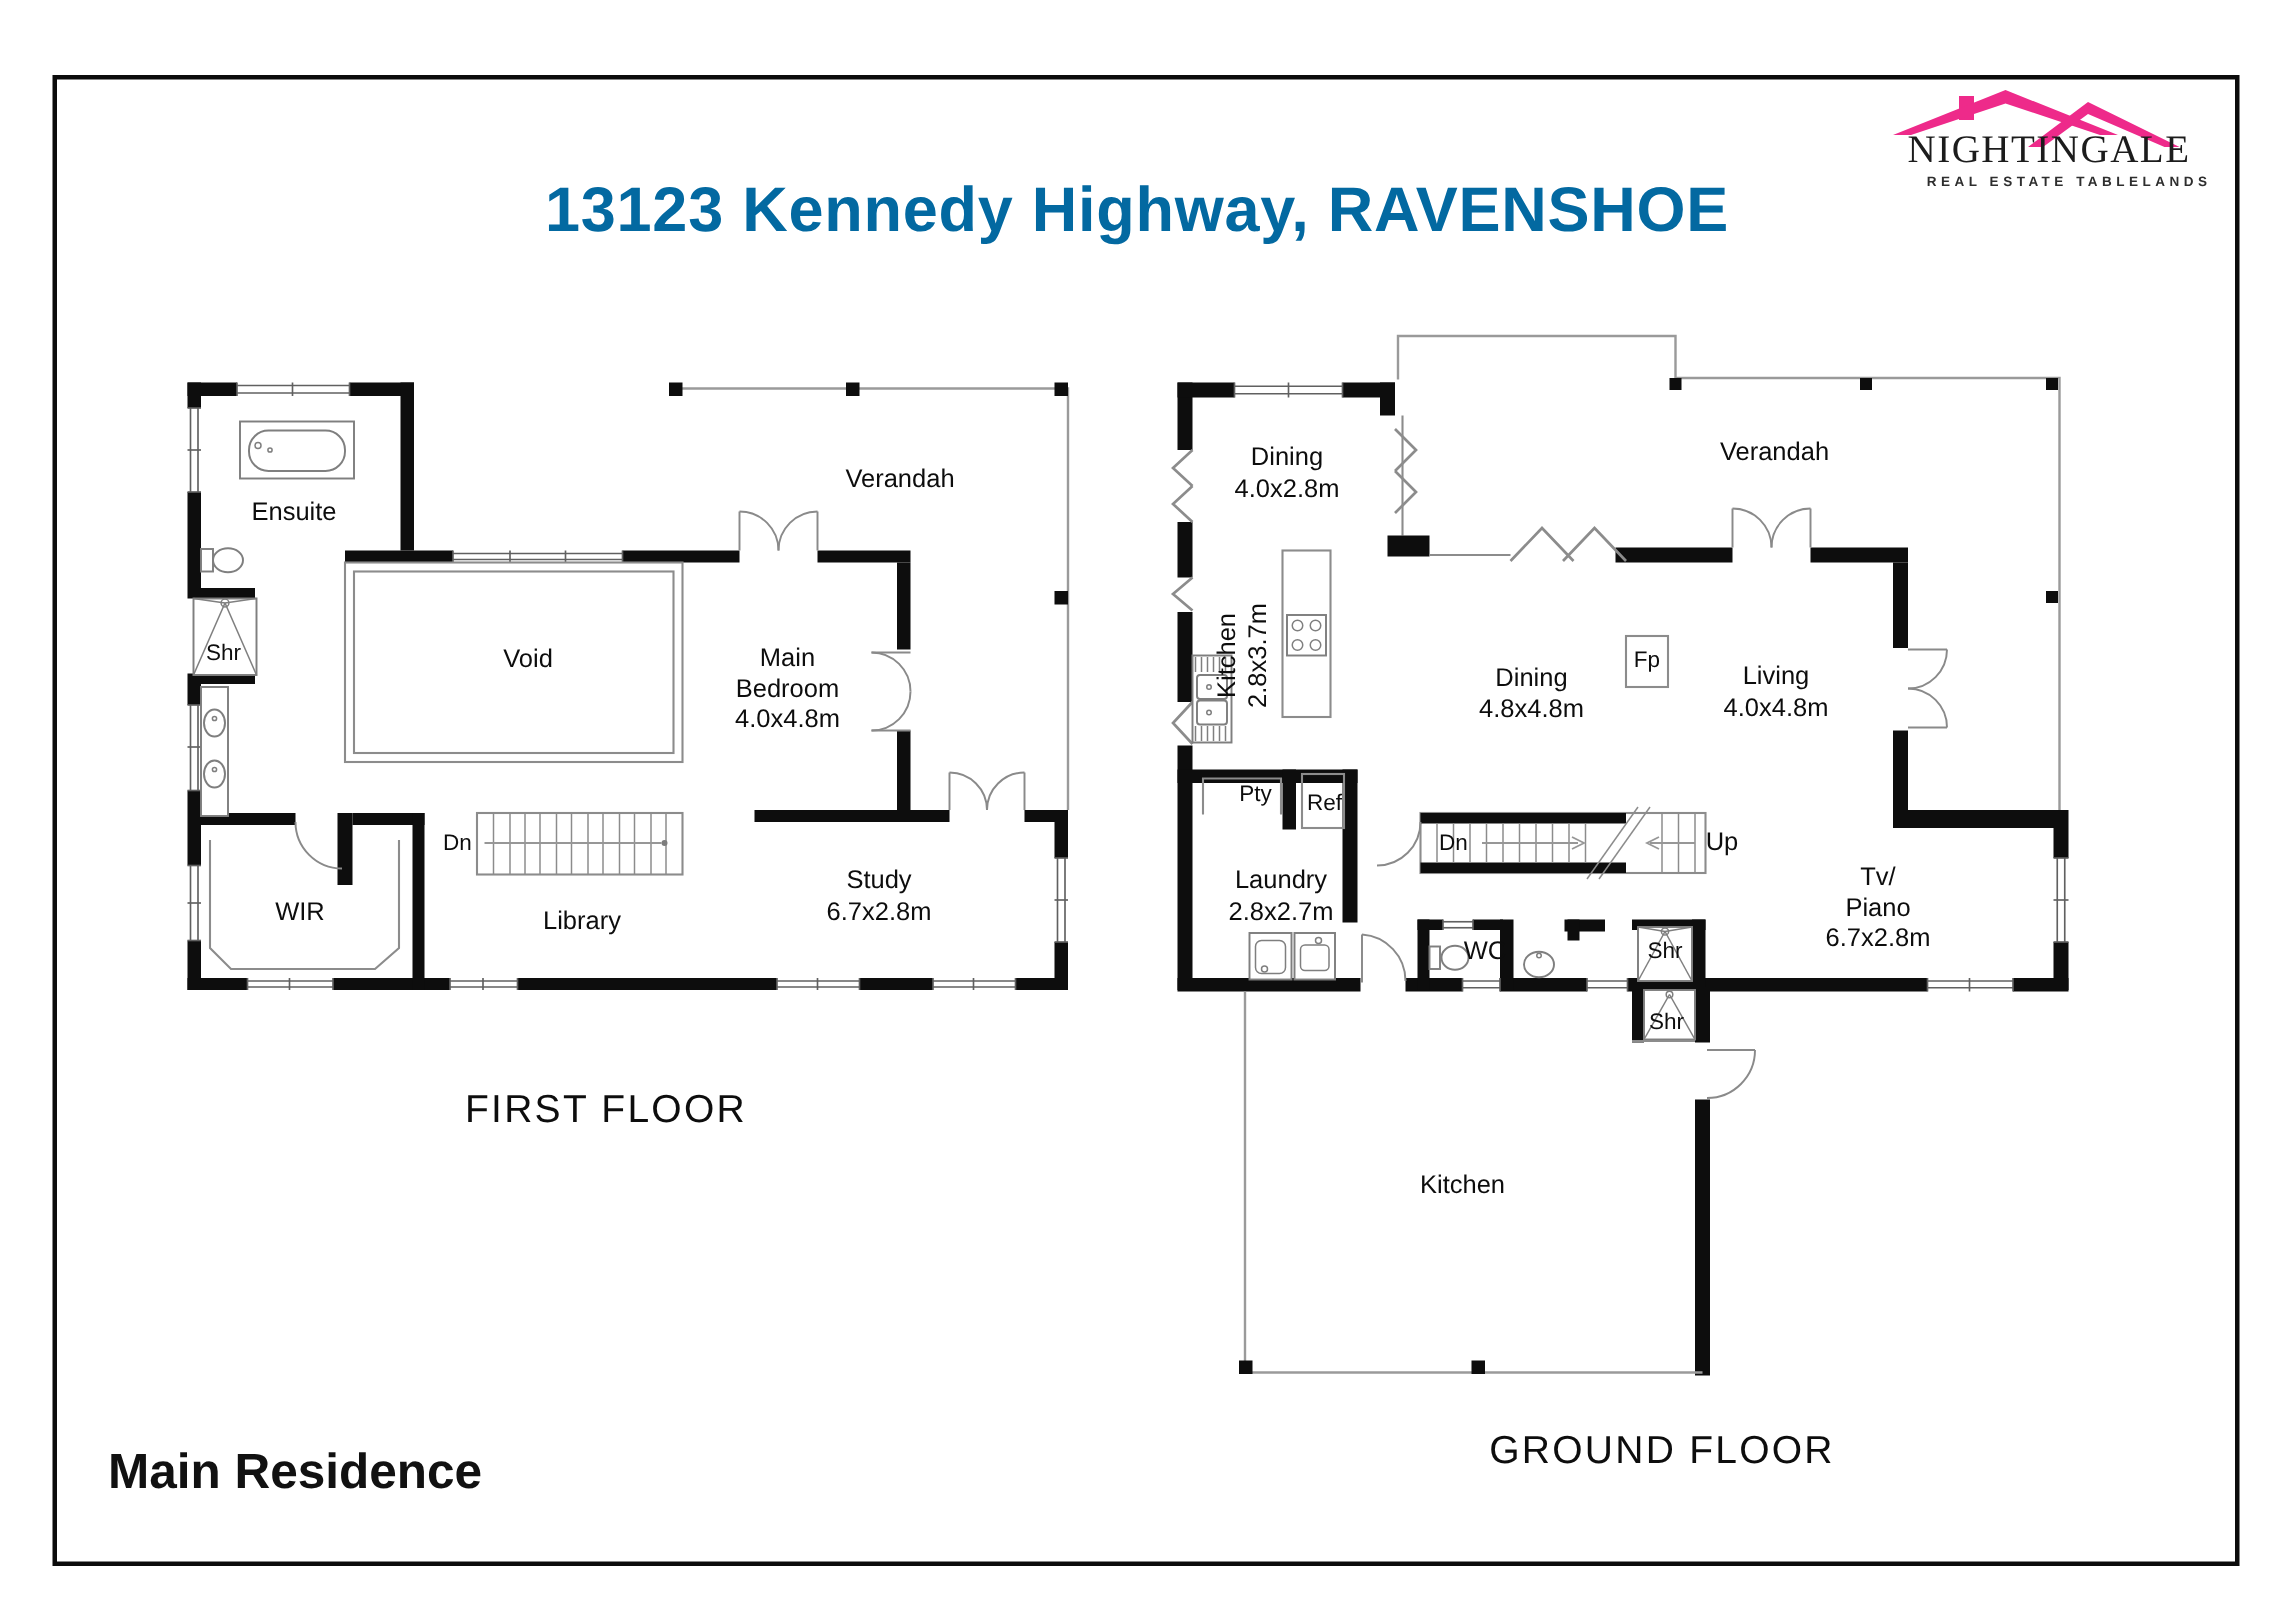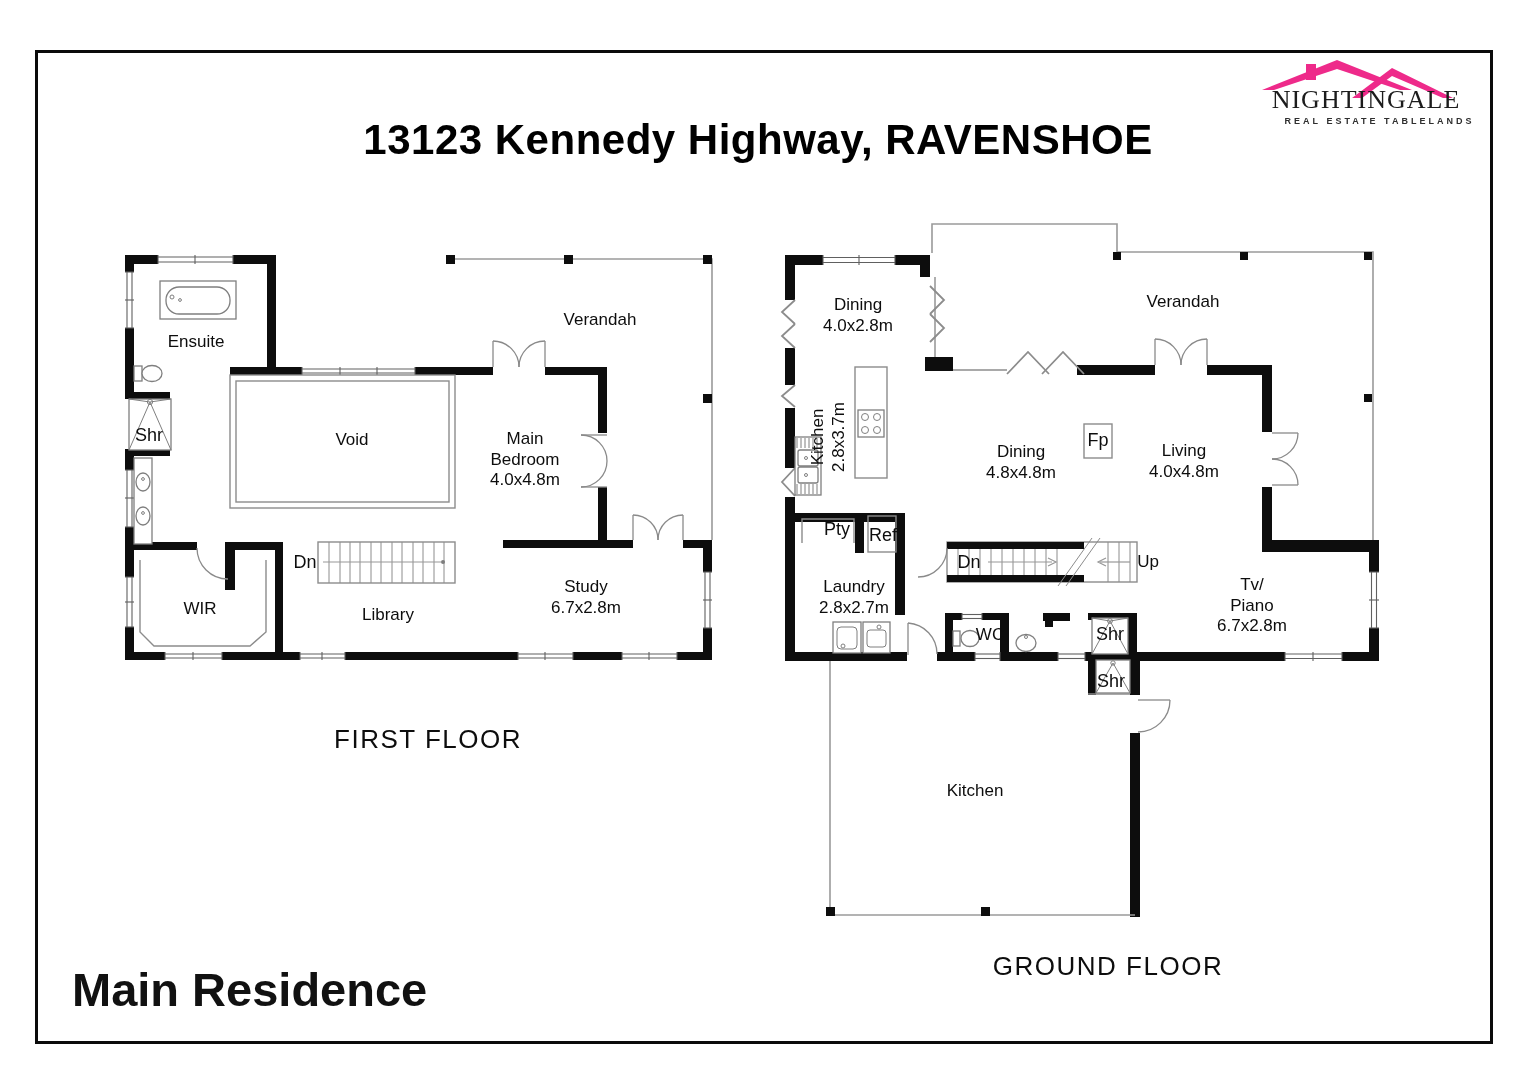--- a/index.html
+++ b/index.html
@@ -11,26 +11,26 @@
   .ver{fill:none;stroke:#9a9a9a;stroke-width:1.6;}
   .door{fill:none;stroke:#8a8a8a;stroke-width:1.3;}
   .winl{stroke:#606060;stroke-width:1.1;}
   .fix{fill:#ffffff;stroke:#7f7f7f;stroke-width:1.3;}
   .fixl{stroke:#7f7f7f;stroke-width:1;fill:none;}
   .zig{fill:none;stroke:#8c8c8c;stroke-width:1.8;}
   .tread{stroke:#8c8c8c;stroke-width:1;}
   .arrow{stroke:#979797;stroke-width:1.2;fill:none;}
   .lbl{position:absolute;transform:translate(-50%,-50%);white-space:pre-line;text-align:center;
        font-size:17px;line-height:1.22;color:#0d0d0d;}
-  .sm{font-size:18px;}
+  .sm{font-size:15px;}
   .cap{font-size:26px;letter-spacing:1.5px;}
   .rot{transform:translate(-50%,-50%) rotate(-90deg);}
   .title{position:absolute;left:758px;top:140px;transform:translate(-50%,-50%);
-         font-size:42px;font-weight:700;letter-spacing:.5px;white-space:nowrap;color:#000000;}
-  .residence{position:absolute;left:72px;top:962px;font-size:47px;font-weight:700;color:#111;}
+         font-size:42px;font-weight:700;letter-spacing:.5px;white-space:nowrap;color:#0369a1;}
+  .residence{position:absolute;left:72px;top:962px;font-size:33px;font-weight:700;color:#111;}
   .logo-name{position:absolute;left:1366px;top:100px;transform:translate(-50%,-50%);
              font-family:"Liberation Serif",serif;font-size:26px;letter-spacing:1px;color:#1c1c1c;white-space:nowrap;text-align:center;}
   .logo-tag{position:absolute;left:1366px;top:121px;transform:translate(-50%,-50%);
             font-size:9px;font-weight:700;letter-spacing:3px;color:#2e2e2e;white-space:nowrap;padding-left:27px;}
 </style>
 </head>
 <body>
 
 <div class="frame"></div>
 
@@ -470,21 +470,21 @@
 <div class="lbl" style="left:352px;top:440px">Void</div>
 <div class="lbl" style="left:600px;top:320px">Verandah</div>
 <div class="lbl" style="left:525px;top:460px">Main
 Bedroom
 4.0x4.8m</div>
 <div class="lbl sm" style="left:305px;top:563px">Dn</div>
 <div class="lbl" style="left:388px;top:615px">Library</div>
 <div class="lbl" style="left:200px;top:609px">WIR</div>
 <div class="lbl" style="left:586px;top:598px">Study
 6.7x2.8m</div>
-<div class="lbl cap" style="left:428px;top:740px">FIRST FLOOR</div>
+<div class="lbl cap" style="left:404px;top:740px">FIRST FLOOR</div>
 
 <div class="lbl" style="left:858px;top:316px">Dining
 4.0x2.8m</div>
 <div class="lbl" style="left:1183px;top:302px">Verandah</div>
 <div class="lbl rot" style="left:829px;top:437px">Kitchen
 2.8x3.7m</div>
 <div class="lbl" style="left:1021px;top:463px">Dining
 4.8x4.8m</div>
 <div class="lbl sm" style="left:1098px;top:441px">Fp</div>
 <div class="lbl" style="left:1184px;top:462px">Living

